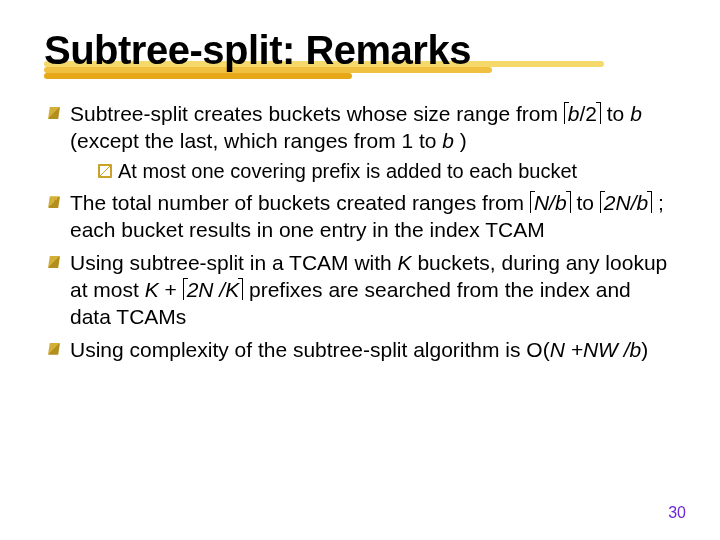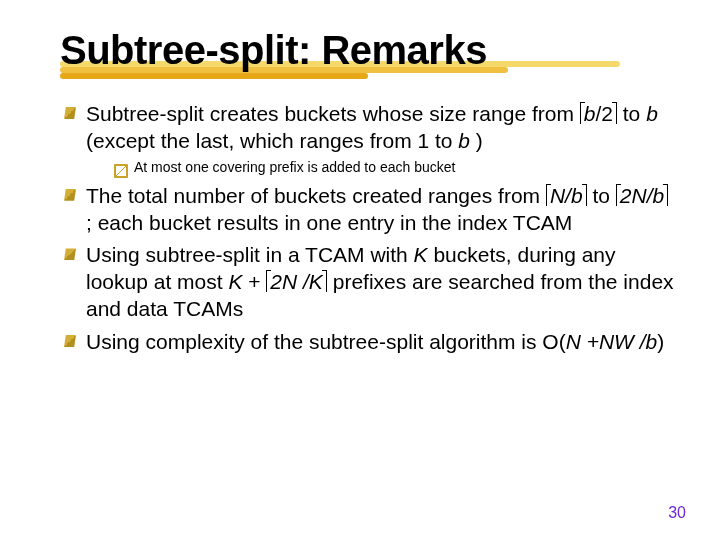--- a/index.html
+++ b/index.html
@@ -7,21 +7,20 @@
     width: 720px;
     height: 540px;
     background: #fff;
     font-family: Arial, Helvetica, sans-serif;
     color: #000;
     position: relative;
     overflow: hidden;
   }
   .slide {
     padding: 28px 44px 0 44px;
-    margin-left: 16px;
   }
   .title-wrap {
     position: relative;
     margin-bottom: 28px;
   }
   .title {
     font-weight: 900;
     font-size: 40px;
     letter-spacing: -0.5px;
     font-family: Arial, Helvetica, sans-serif;
@@ -60,21 +59,21 @@
     position: absolute;
     left: 4px;
     top: 6px;
     transform: scaleX(1.4);
   }
   
   ul.main > li::before { content:"\2726"; font-size:12px; color:#c9a227; transform:none; left:4px; top:5px;}
   
   ul.main > li::before { content:""; width:12px; height:12px; background:linear-gradient(135deg,#d4af37 0 50%,#b38f1d 50% 100%); display:block; top:6px; border-radius:1px; clip-path: polygon(15% 0,100% 0,85% 100%,0 100%);}
   
-  ul.sub { list-style:none; padding-left: 26px; margin-top:4px; margin-bottom:6px; font-size:14px; }
+  ul.sub { list-style:none; padding-left: 26px; margin-top:4px; margin-bottom:6px; font-size:20px; }
   ul.sub > li { position:relative; padding-left:22px; }
   ul.sub > li::before {
     content:""; position:absolute; left:2px; top:5px;
     width:10px; height:10px; border:2px solid #c9a227; border-radius:1px;
     background: linear-gradient(135deg,#fff 0 48%,#c9a227 48% 52%,#fff 52% 100%);
   }
 
   .it { font-style: italic; }
   .ceil-l { display:inline-block; border-left:1.5px solid #000; border-top:1.5px solid #000; width:5px; height:1.05em; vertical-align:-0.14em; margin-right:-1px;}
   .ceil-r { display:inline-block; border-right:1.5px solid #000; border-top:1.5px solid #000; width:5px; height:1.05em; vertical-align:-0.14em; margin-left:-1px;}

